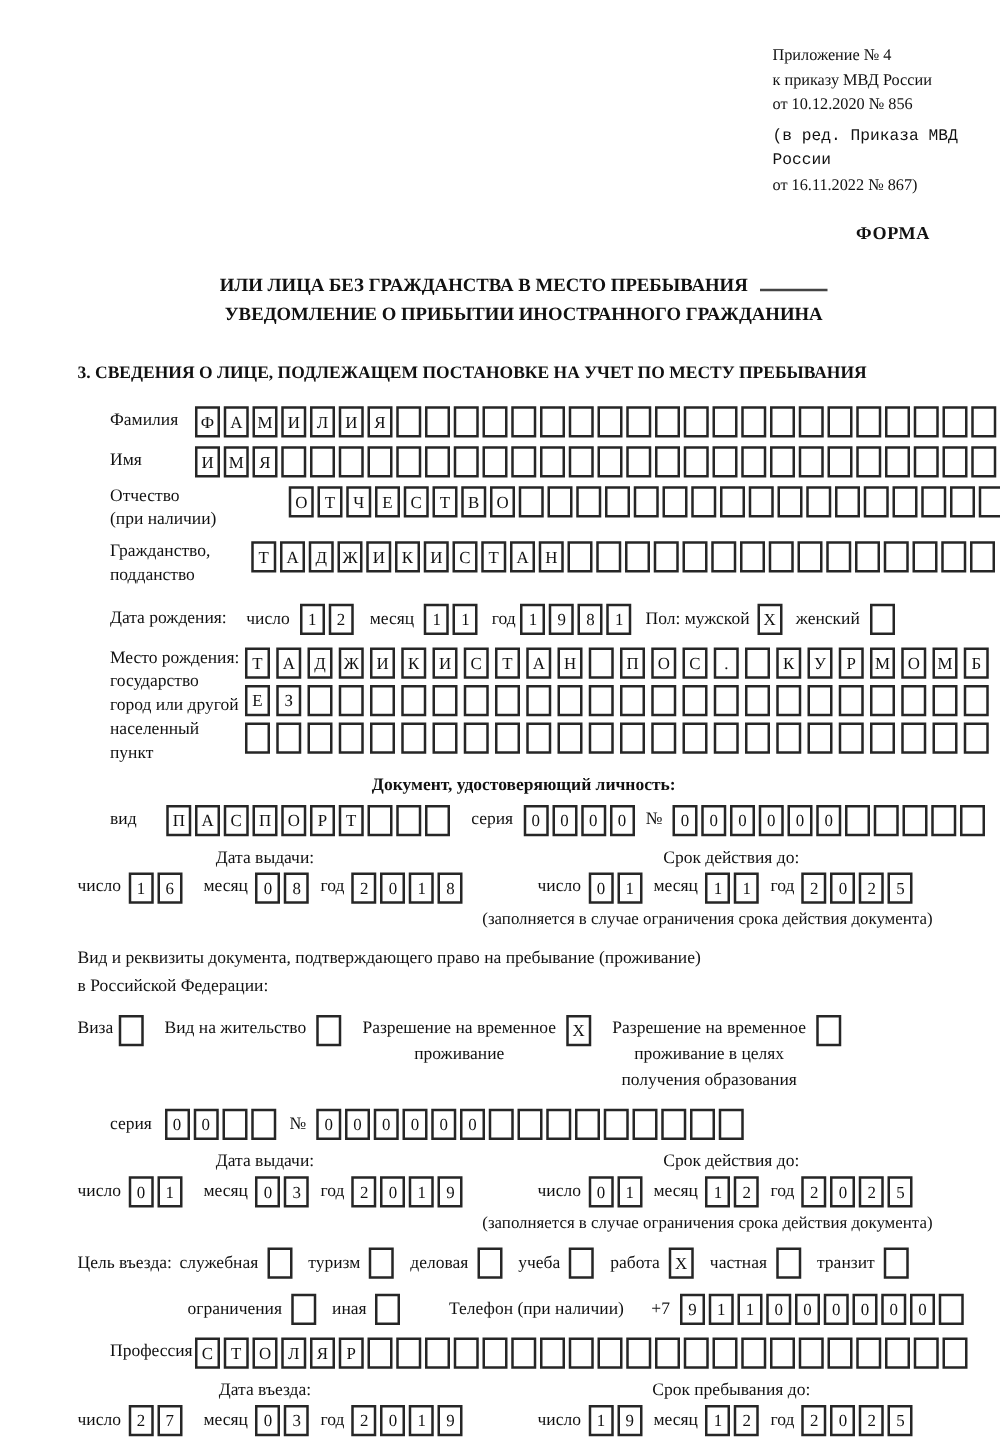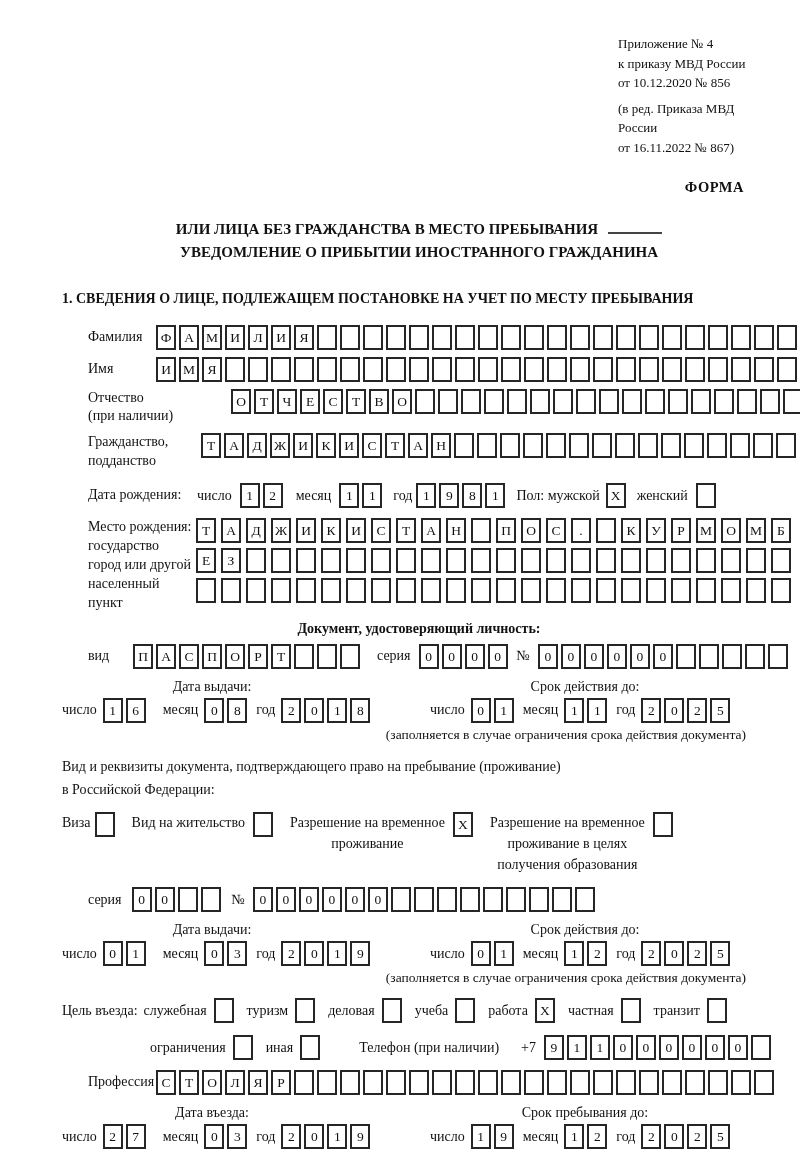--- a/index.html
+++ b/index.html
@@ -1,21 +1,21 @@
 <!DOCTYPE html>
 <html><head>
 <meta charset="utf-8">
 <style>
   html,body{margin:0;padding:0;background:#fff;}
   body{width:800px;min-height:1163px;color:#111;font-family:"Liberation Serif",serif;font-size:14px;}
   .page{padding:34px 24px 20px 62px;}
 
   
   .appendix{margin-left:556px;font-size:13px;line-height:1.5;}
-  .appendix .amend{margin-top:6px;}
+  .appendix .amend{margin-top:6px;font-family:Liberation Mono, monospace;}
   .forma{margin-top:22px;text-align:right;padding-right:32px;font-weight:bold;font-size:14.5px;letter-spacing:.5px;}
 
   
   .title{margin-top:22px;text-align:center;font-weight:bold;font-size:15px;line-height:1.55;}
   .u-line{display:inline-block;width:54px;border-bottom:2.5px solid #444;margin-left:10px;vertical-align:baseline;}
   .sec-heading{margin-top:26px;font-weight:bold;font-size:14px;text-align:left;}
 
   
   .frow{display:flex;align-items:center;margin-top:7px;margin-left:26px;}
   .frow.top{align-items:flex-start;}
@@ -65,21 +65,21 @@
     <div class="amend">(в ред. Приказа МВД России</div>
     <div>от 16.11.2022 № 867)</div>
   </div>
   <div class="forma">ФОРМА</div>
 
   <div class="title">
     <div><span>ИЛИ ЛИЦА БЕЗ ГРАЖДАНСТВА В МЕСТО ПРЕБЫВАНИЯ</span><span class="u-line"></span></div>
     <div>УВЕДОМЛЕНИЕ О ПРИБЫТИИ ИНОСТРАННОГО ГРАЖДАНИНА</div>
   </div>
 
-  <div class="sec-heading">1. СВЕДЕНИЯ О ЛИЦЕ, ПОДЛЕЖАЩЕМ ПОСТАНОВКЕ НА УЧЕТ ПО МЕСТУ ПРЕБЫВАНИЯ</div>
+  <div class="sec-heading">3. СВЕДЕНИЯ О ЛИЦЕ, ПОДЛЕЖАЩЕМ ПОСТАНОВКЕ НА УЧЕТ ПО МЕСТУ ПРЕБЫВАНИЯ</div>
 
   <div class="frow" style="margin-top:18px;">
     <div class="lbl w68">Фамилия</div>
     <div class="boxes"><span class="cell">Ф</span><span class="cell">А</span><span class="cell">М</span><span class="cell">И</span><span class="cell">Л</span><span class="cell">И</span><span class="cell">Я</span><span class="cell"></span><span class="cell"></span><span class="cell"></span><span class="cell"></span><span class="cell"></span><span class="cell"></span><span class="cell"></span><span class="cell"></span><span class="cell"></span><span class="cell"></span><span class="cell"></span><span class="cell"></span><span class="cell"></span><span class="cell"></span><span class="cell"></span><span class="cell"></span><span class="cell"></span><span class="cell"></span><span class="cell"></span><span class="cell"></span><span class="cell"></span></div>
   </div>
   <div class="frow">
     <div class="lbl w68">Имя</div>
     <div class="boxes"><span class="cell">И</span><span class="cell">М</span><span class="cell">Я</span><span class="cell"></span><span class="cell"></span><span class="cell"></span><span class="cell"></span><span class="cell"></span><span class="cell"></span><span class="cell"></span><span class="cell"></span><span class="cell"></span><span class="cell"></span><span class="cell"></span><span class="cell"></span><span class="cell"></span><span class="cell"></span><span class="cell"></span><span class="cell"></span><span class="cell"></span><span class="cell"></span><span class="cell"></span><span class="cell"></span><span class="cell"></span><span class="cell"></span><span class="cell"></span><span class="cell"></span><span class="cell"></span></div>
   </div>
 

